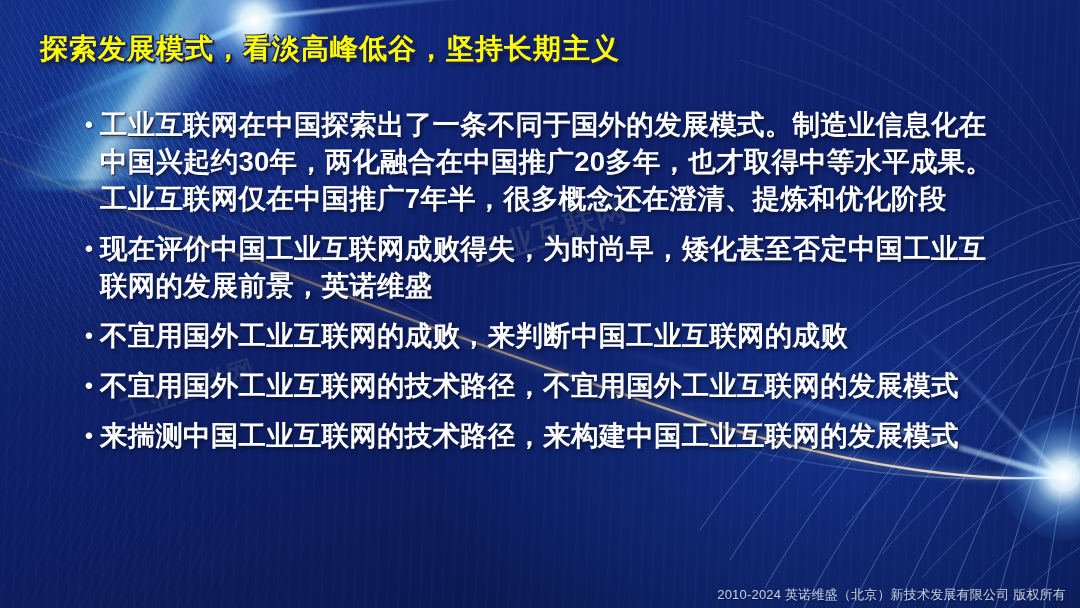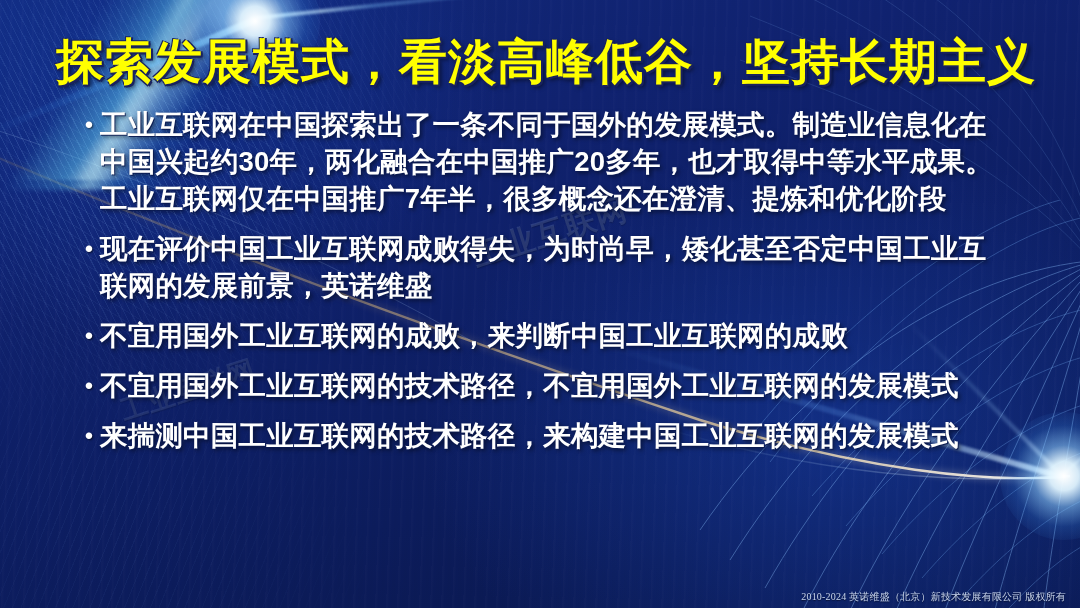--- a/index.html
+++ b/index.html
@@ -167,22 +167,22 @@
     pointer-events:none;
     text-shadow:0 1px 1px rgba(0,0,0,.18);
   }
   .wm-1 { left:470px; top:212px; font-size:31px; }
   .wm-2 { left:118px; top:372px; font-size:27px; opacity:.75; }
 
   
 
   #title {
     position:absolute;
-    left:56px; top:30px;
-    font-size:48px;
+    left:40px; top:30px;
+    font-size:28px;
     font-weight:bold;
     color:#ffff00;
     letter-spacing:1px;
     white-space:nowrap;
     text-shadow:
        2px 2px 0 #19225e,
       -1px -1px 0 #19225e,
        2px 0   0 #19225e,
        0   2px 0 #19225e,
        3px 3px 4px rgba(0,0,0,.55);
@@ -216,26 +216,25 @@
     line-height:37px;
     letter-spacing:0.2px;
     text-shadow:
       1px 1px 0 rgba(10,25,80,.9),
       2px 2px 4px rgba(0,0,0,.55);
   }
 
   #footer {
     position:absolute;
     right:14px; bottom:4px;
-    font-size:10px;
+    font-size:13px;
     color:rgba(222,234,255,0.88);
     letter-spacing:0.2px;
     white-space:nowrap;
     text-shadow:0 1px 1px rgba(0,0,0,.5);
-    font-family:Liberation Serif, serif;
   }
 </style>
 </head>
 <body>
 
 <div id="slide">
 
   <div class="bg-base"></div>
   <div class="bg-ripple"></div>
 

